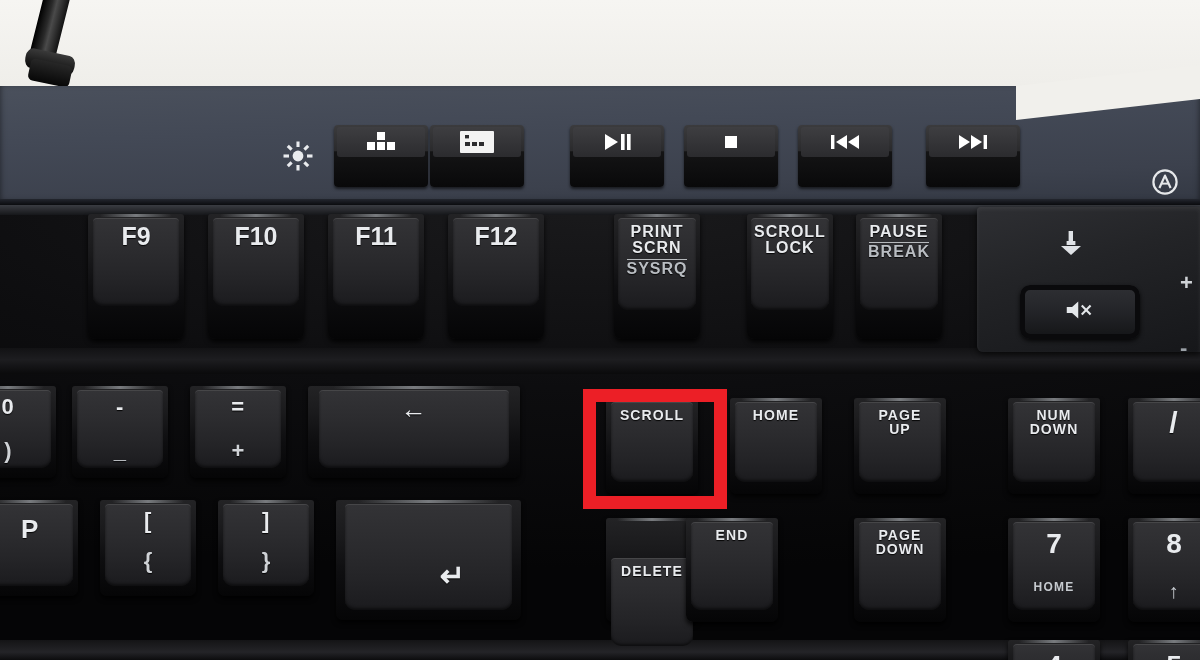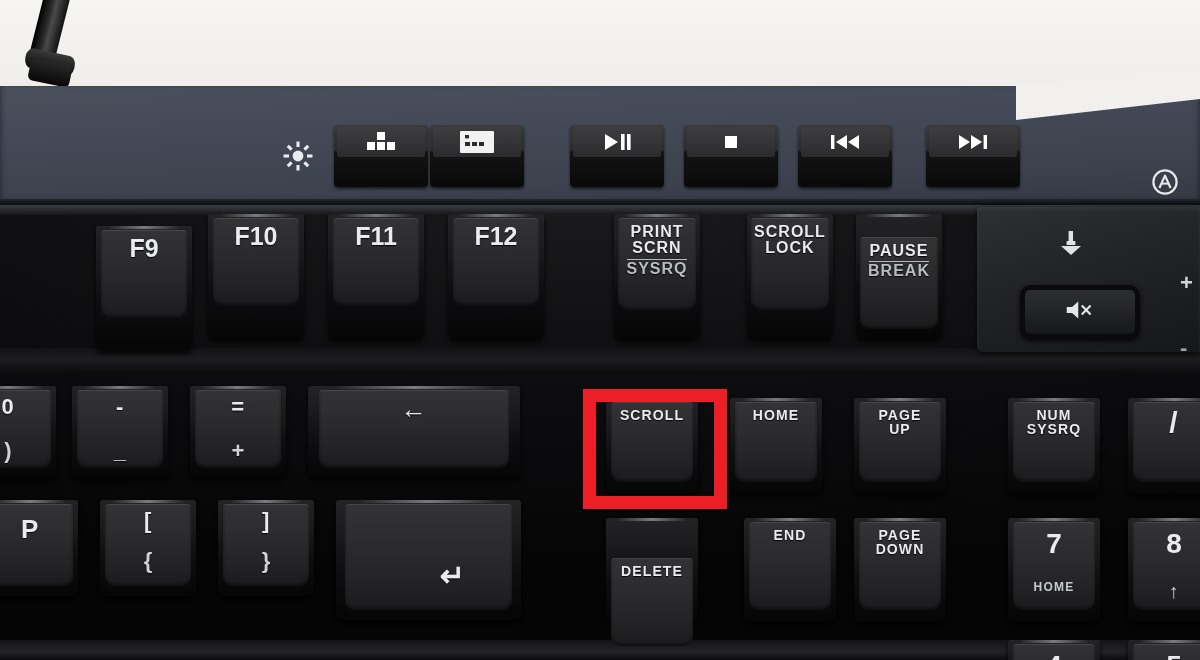--- a/index.html
+++ b/index.html
@@ -309,21 +309,21 @@
       <svg viewBox="0 0 34 24" width="30" height="22" aria-hidden="true">
         <polygon points="2,8.5 8,8.5 15,2.5 15,21.5 8,15.5 2,15.5" fill="#e4e7ea"></polygon>
         <line x1="19" y1="7" x2="29" y2="17" stroke="#e4e7ea" stroke-width="2.4"></line>
         <line x1="29" y1="7" x2="19" y2="17" stroke="#e4e7ea" stroke-width="2.4"></line>
       </svg>
     </span>
   </div>
   <div class="vol-plus">+</div>
   <div class="vol-minus">-</div>
 
-  <div class="key fkey" style="left:96px;top:214px;width:96px;height:125px;margin-top:12px;">
+  <div class="key fkey" style="left:88px;top:214px;width:96px;height:125px;">
     <div class="top" style="height:88px;">
       <span class="lbl">F9</span>
     </div>
   </div>
   <div class="key fkey" style="left:208px;top:214px;width:96px;height:125px;">
     <div class="top" style="height:88px;">
       <span class="lbl">F10</span>
     </div>
   </div>
   <div class="key fkey" style="left:328px;top:214px;width:96px;height:125px;">
@@ -347,21 +347,21 @@
   </div>
 
   <div class="key sysrow" style="left:747px;top:214px;width:86px;height:125px;">
     <div class="top" style="height:92px;">
       <span class="lbl">SCROLL
 LOCK</span>
     </div>
   </div>
 
   <div class="key sysrow" style="left:856px;top:214px;width:86px;height:125px;">
-    <div class="top" style="height:92px;margin-top:19px;">
+    <div class="top" style="height:92px;">
       <span class="lbl">PAUSE</span>
       <span class="divider"></span>
       <span class="lbl dim">BREAK</span>
     </div>
   </div>
 
   <div class="key split" style="left:-40px;top:386px;width:96px;height:92px;">
     <div class="top" style="height:78px;">
       <span class="lbl">0</span>
       <span class="lbl2">)</span>
@@ -425,36 +425,36 @@
       <span class="lbl">PAGE
 UP</span>
     </div>
   </div>
 
   <div class="key navkey" style="left:606px;top:518px;width:92px;height:104px;">
     <div class="top" style="height:88px;margin-top:36px;">
       <span class="lbl">DELETE</span>
     </div>
   </div>
-  <div class="key navkey" style="left:744px;top:518px;width:92px;height:104px;">
+  <div class="key navkey" style="left:686px;top:518px;width:92px;height:104px;">
     <div class="top" style="height:88px;">
       <span class="lbl">END</span>
     </div>
   </div>
   <div class="key navkey" style="left:854px;top:518px;width:92px;height:104px;">
     <div class="top" style="height:88px;">
       <span class="lbl">PAGE
 DOWN</span>
     </div>
   </div>
 
   <div class="key navkey" style="left:1008px;top:398px;width:92px;height:96px;">
     <div class="top" style="height:80px;">
       <span class="lbl">NUM
-SYSRQ</span>
+DOWN</span>
     </div>
   </div>
   <div class="key navkey" style="left:1128px;top:398px;width:92px;height:96px;">
     <div class="top" style="height:80px;">
       <span class="lbl" style="font-size:30px;">/</span>
     </div>
   </div>
 
   <div class="key np" style="left:1008px;top:518px;width:92px;height:104px;">
     <div class="top" style="height:88px;">

